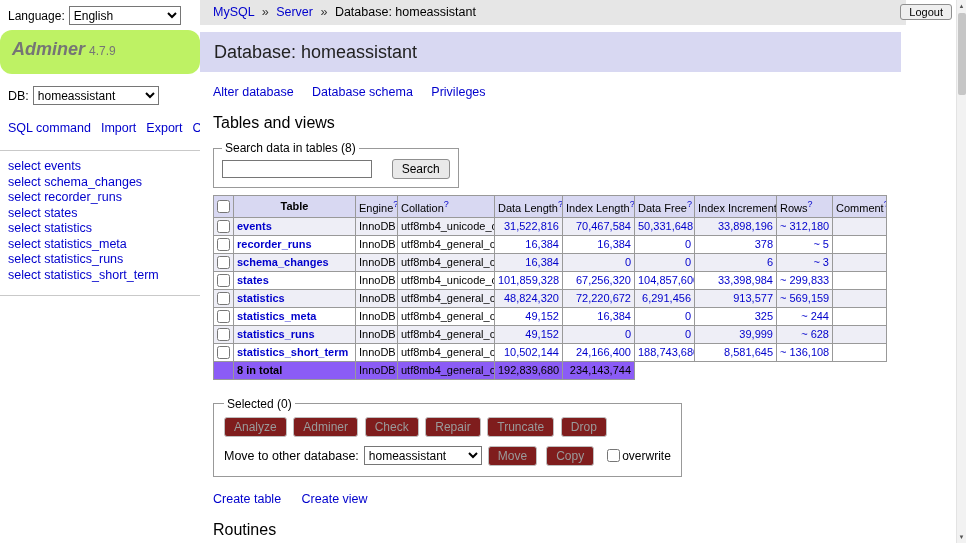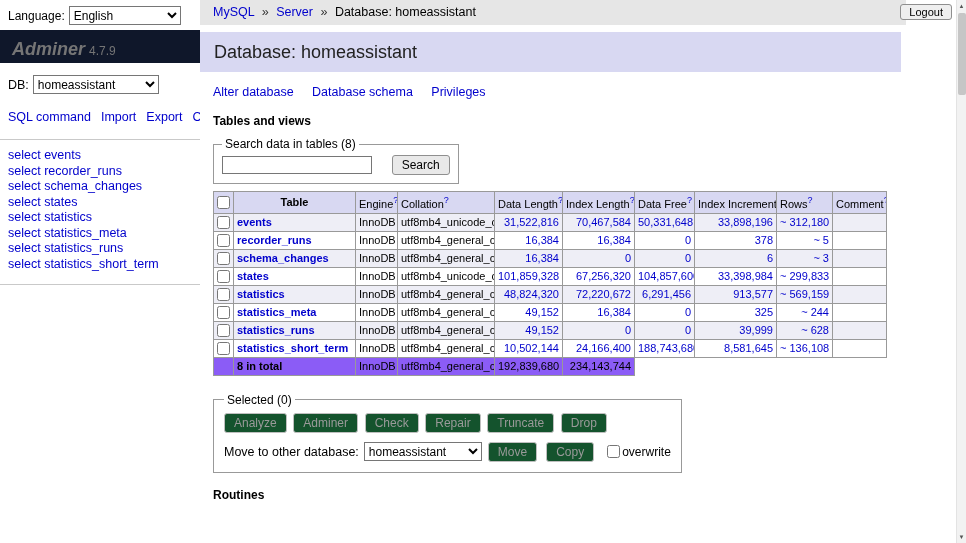--- a/index.html
+++ b/index.html
@@ -8,45 +8,45 @@
     width:966px; height:543px; overflow:hidden; position:relative;
     background:#fff; font-family:"Liberation Sans", sans-serif; font-size:13px; color:#000;
   }
   a { color:#0000cc; text-decoration:none; cursor:pointer; }
   hr { border:none; border-top:1px solid #c9c9c9; margin:0; }
 
   
   .sidebar { position:absolute; left:0; top:0; width:200px; height:543px; background:#fff; }
   .lang-row { padding:6px 8px 5px; font-size:12px; }
   .lang-row select { width:112px; margin-left:4px; }
-  .brand { background:#0f172a; padding:9px 12px 3px; }
+  .brand { background:#bef264; padding:9px 12px 14px;border-radius:12px; }
   .brand-name { font-style:italic; font-weight:bold; font-size:18px; color:#757575; }
   .brand-version { font-size:12px; color:#757575; margin-left:4px; }
   .db-row { padding:12px 8px 2px; font-size:12.5px; }
   .db-row select { width:126px; margin-left:4px; }
   .actions { padding:12px 8px 12px; width:178px; font-size:12.5px; line-height:19px; }
   .actions a { margin-right:10px; white-space:nowrap; }
   .table-links { padding:8px 8px 12px; font-size:12.5px; }
   .table-links a { display:block; line-height:15.5px; }
 
   
   .main { position:absolute; left:200px; top:0; width:756px; height:543px; background:#fff; }
   .breadcrumb-bar { height:25px; line-height:25px; background:#e6e6e6; padding-left:13px; width:706px; font-size:12.5px; }
   .breadcrumb-bar .sep { color:#333; margin:0 4px; }
   .page-title { margin-top:7px; width:701px; background:#d8d8f2; padding:10px 0 9px 14px; font-size:18px; color:#222; }
   .db-links { margin:13px 0 0 13px; font-size:12.5px; }
   .db-links a { margin-right:15px; }
-  h3.section { margin:15px 0 0 13px; font-size:12px; font-weight:bold; }
+  h3.section { margin:15px 0 0 13px; font-size:16px; font-weight:normal; }
 
   fieldset { border:1px solid #999; margin:9px 0 0 13px; padding:4px 8px 8px; width:fit-content; }
   legend { font-size:12px; padding:0 3px; }
   input[type="text"] { width:150px; height:18px; border:1px solid #767676; font-size:12px; padding:1px 3px; }
   select { height:19px; border:1px solid #767676; background:#fff; font-size:12px; font-family:inherit; }
   button { font-family:inherit; font-size:12px; padding:2px 9px; background:#e9e9e9; border:1px solid #8f8f8f; border-radius:3px; color:#000; }
-  button:disabled { color:#9a9a9a; border-color:#bfbfbf; background:#14532d; }
+  button:disabled { color:#9a9a9a; border-color:#bfbfbf; background:#7f1d1d; }
   .search-fieldset button { margin-left:16px; }
 
   
   table.dbtable { border-collapse:collapse; table-layout:fixed; width:673px; margin:7px 0 0 13px; font-size:11px; }
   .dbtable th, .dbtable td { border:1px solid #999; padding:2px 3px; line-height:13px; height:18px; overflow:hidden; white-space:nowrap; text-align:left; font-weight:normal; }
   .dbtable thead td, .dbtable thead th { background:#d8d8f2;margin-top:48px; }
   .dbtable thead th.col-table { text-align:center; font-weight:bold; }
   .dbtable thead sup a { font-size:9px; }
   .dbtable tbody tr:nth-child(odd) { background:#eeeef6; }
   .dbtable tbody tr.total-row { background:#8b5cf6; }
@@ -94,22 +94,22 @@
   </div>
   <div class="db-row">
     <span>DB:</span><select><option>homeassistant</option></select>
   </div>
   <div class="actions">
     <a>SQL command</a><a>Import</a><a>Export</a><a>Create table</a>
   </div>
   <hr>
   <div class="table-links">
     <a>select events</a>
+    <a>select schema_changes</a>
     <a>select recorder_runs</a>
-    <a>select schema_changes</a>
     <a>select states</a>
     <a>select statistics</a>
     <a>select statistics_meta</a>
     <a>select statistics_runs</a>
     <a>select statistics_short_term</a>
   </div>
   <hr>
 </aside>
 
 <main class="main">
@@ -284,20 +284,24 @@
       <button disabled="">Check</button>
       <button disabled="">Repair</button>
       <button disabled="">Truncate</button>
       <button disabled="">Drop</button>
     </div>
     <div class="move-row">
       <span>Move to other database:</span><select><option>homeassistant</option></select><button disabled="">Move</button><button disabled="">Copy</button><label><input type="checkbox" style=""><span>overwrite</span></label>
     </div>
   </fieldset>
 
+  <div class="create-links">
+    <a>Create table</a>
+    <a>Create view</a>
+  </div>
 
   <h3 class="section">Routines</h3>
 
 </main>
 
 <div class="logout-wrap">
   <button>Logout</button>
 </div>
 
 <div class="scrollbar">

